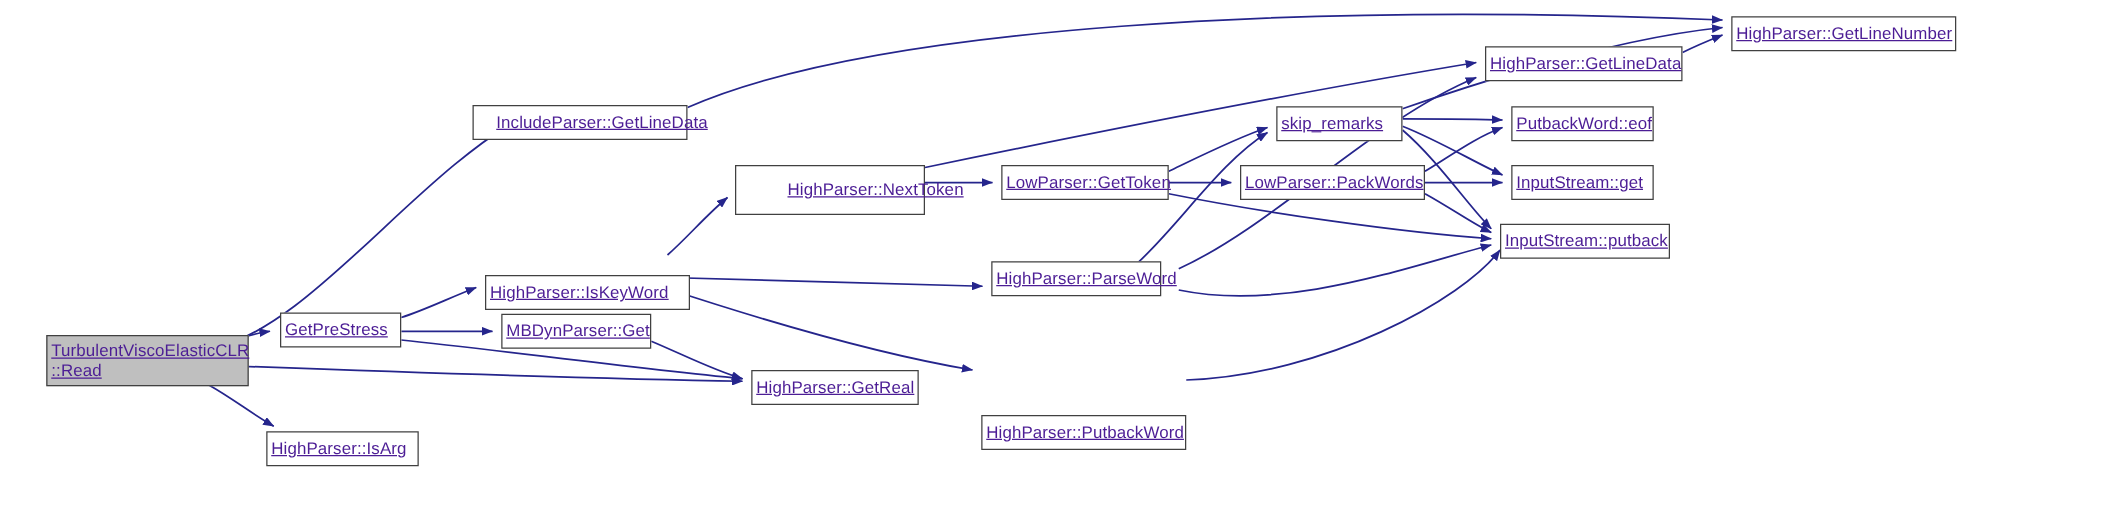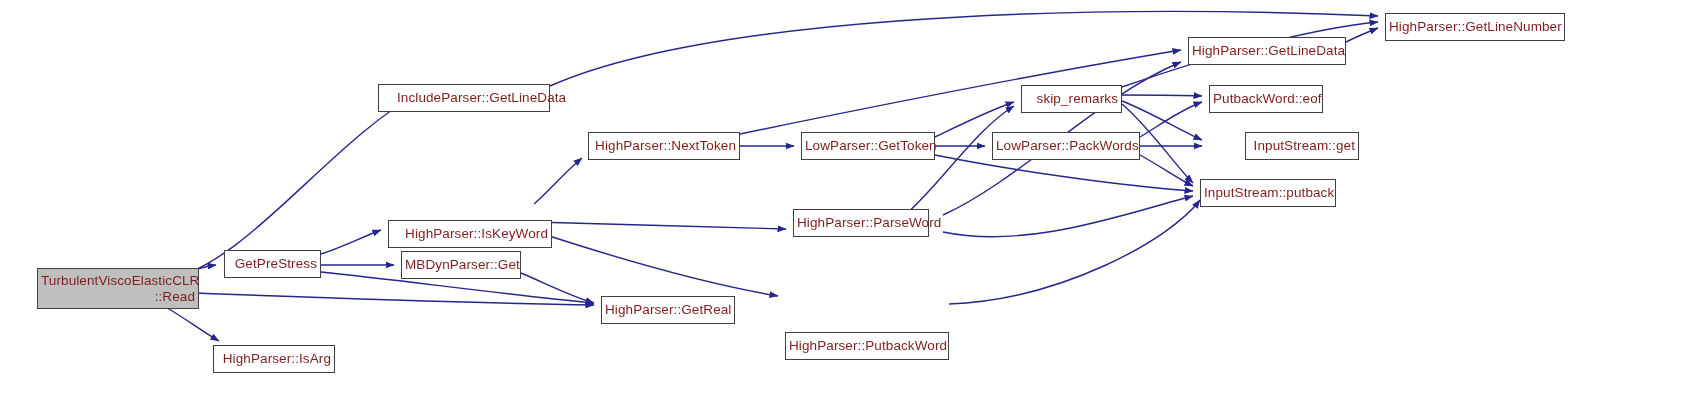--- a/index.html
+++ b/index.html
@@ -22,30 +22,31 @@
     top: 0;
     width: 1685px;
     height: 404px;
     pointer-events: none;
   }
   .node {
     position: absolute;
     box-sizing: border-box;
     border: 1px solid #404040;
     background: #ffffff;
-    color: #7f1d1d;
+    color: #4c1d95;
     font-size: 13.5px;
     line-height: 1.18;
     display: flex;
     align-items: center;
     justify-content: center;
-    text-align: right;
+    text-align: left;
     white-space: pre-line;
     letter-spacing: 0.1px;
     z-index: 5;
+    text-decoration: underline;
   }
   .node.root {
     background: #bfbfbf;
     border: 1px solid #404040;
   }
   .node-label {
     display: block;
     width: 100%;
     padding: 0 3px;
     box-sizing: border-box;
@@ -95,25 +96,25 @@
   </svg>
   <div id="nodes-layer">
       <div class="node root" style="left: 5px; top: 268px; width: 162px; height: 41px; margin-left: 32px;"><span class="node-label">TurbulentViscoElasticCLR
 ::Read</span></div>
       <div class="node" style="left: 224px; top: 250px; width: 97px; height: 28px;"><span class="node-label">GetPreStress</span></div>
       <div class="node" style="left: 213px; top: 345px; width: 122px; height: 28px;"><span class="node-label">HighParser::IsArg</span></div>
       <div class="node" style="left: 388px; top: 220px; width: 164px; height: 28px;"><span class="node-label">HighParser::IsKeyWord</span></div>
       <div class="node" style="left: 401px; top: 251px; width: 120px; height: 28px;"><span class="node-label">MBDynParser::Get</span></div>
       <div class="node" style="left: 378px; top: 84px; width: 172px; height: 28px; padding-left: 15px;"><span class="node-label">IncludeParser::GetLineData</span></div>
       <div class="node" style="left: 601px; top: 296px; width: 134px; height: 28px;"><span class="node-label">HighParser::GetReal</span></div>
-      <div class="node" style="left: 588px; top: 132px; width: 152px; height: 28px;"><span class="node-label">HighParser::NextToken</span></div>
+      <div class="node" style="left: 588px; top: 132px; width: 152px; height: 40px; padding-left: 38px;"><span class="node-label">HighParser::NextToken</span></div>
       <div class="node" style="left: 793px; top: 209px; width: 136px; height: 28px;"><span class="node-label">HighParser::ParseWord</span></div>
       <div class="node" style="left: 785px; top: 296px; width: 164px; height: 28px; margin-top: 36px;"><span class="node-label">HighParser::PutbackWord</span></div>
       <div class="node" style="left: 801px; top: 132px; width: 134px; height: 28px;"><span class="node-label">LowParser::GetToken</span></div>
       <div class="node" style="left: 1021px; top: 85px; width: 101px; height: 28px;"><span class="node-label">skip_remarks</span></div>
       <div class="node" style="left: 992px; top: 132px; width: 148px; height: 28px;"><span class="node-label">LowParser::PackWords</span></div>
       <div class="node" style="left: 1209px; top: 85px; width: 114px; height: 28px;"><span class="node-label">PutbackWord::eof</span></div>
-      <div class="node" style="left: 1209px; top: 132px; width: 114px; height: 28px; margin-left: 36px;"><span class="node-label">InputStream::get</span></div>
+      <div class="node" style="left: 1209px; top: 132px; width: 114px; height: 28px;"><span class="node-label">InputStream::get</span></div>
       <div class="node" style="left: 1200px; top: 179px; width: 136px; height: 28px;"><span class="node-label">InputStream::putback</span></div>
       <div class="node" style="left: 1188px; top: 37px; width: 158px; height: 28px;"><span class="node-label">HighParser::GetLineData</span></div>
       <div class="node" style="left: 1385px; top: 13px; width: 180px; height: 28px;"><span class="node-label">HighParser::GetLineNumber</span></div>
     </div>
 </div>
 
 </body></html>

